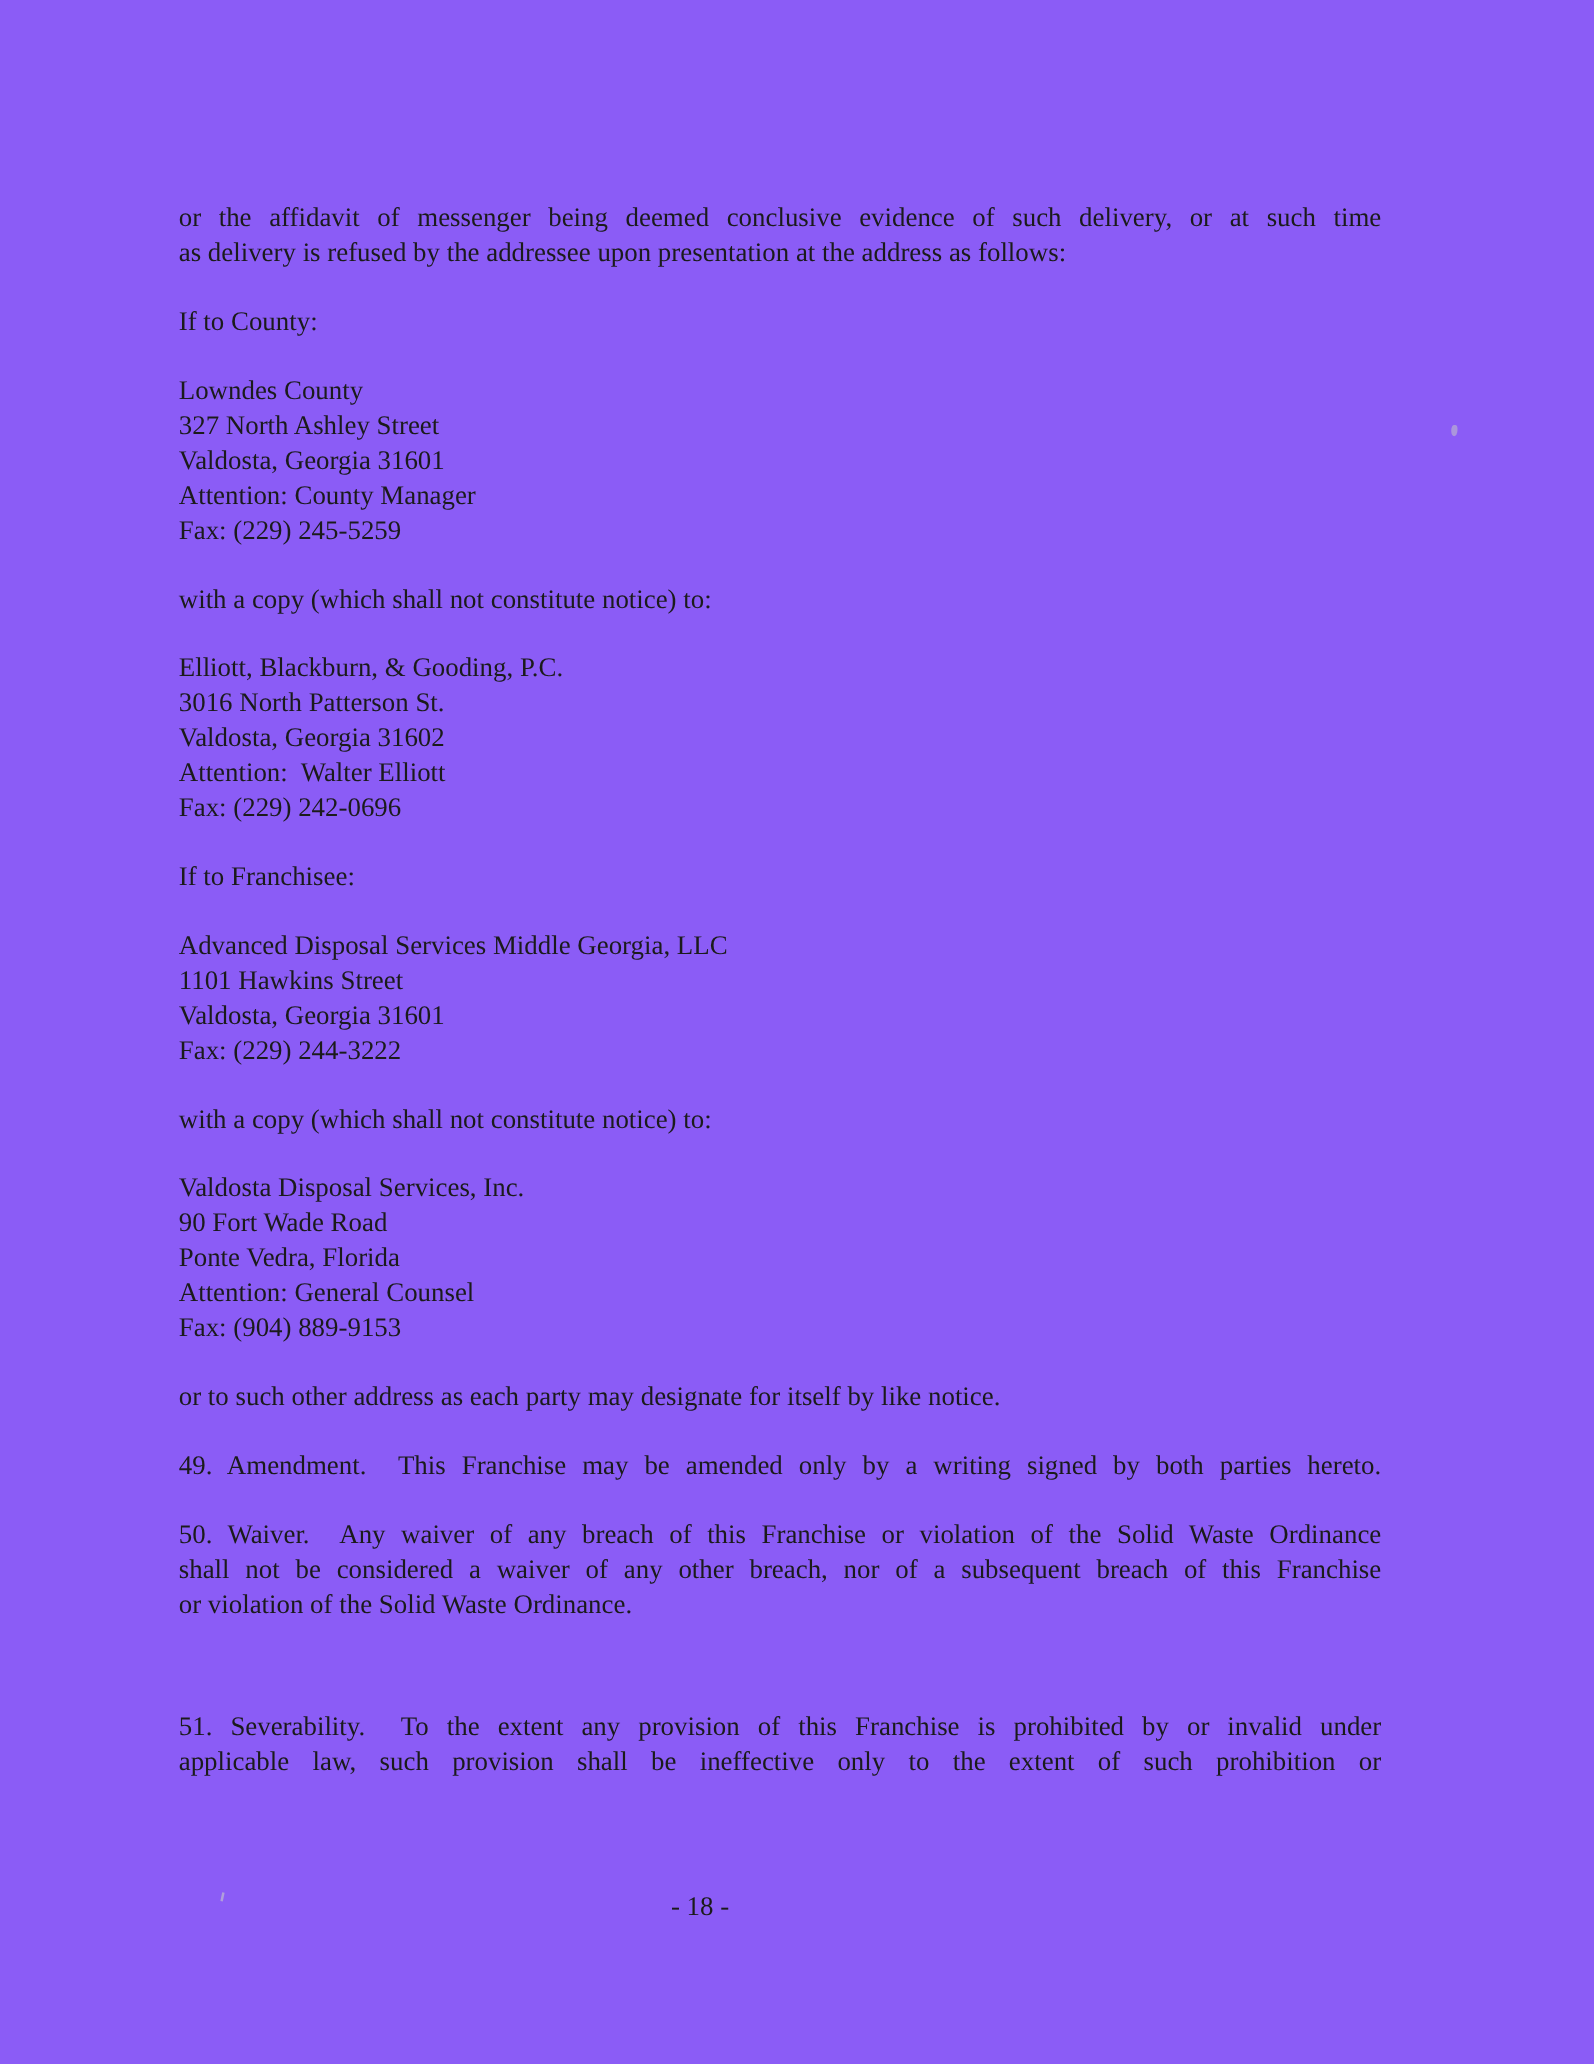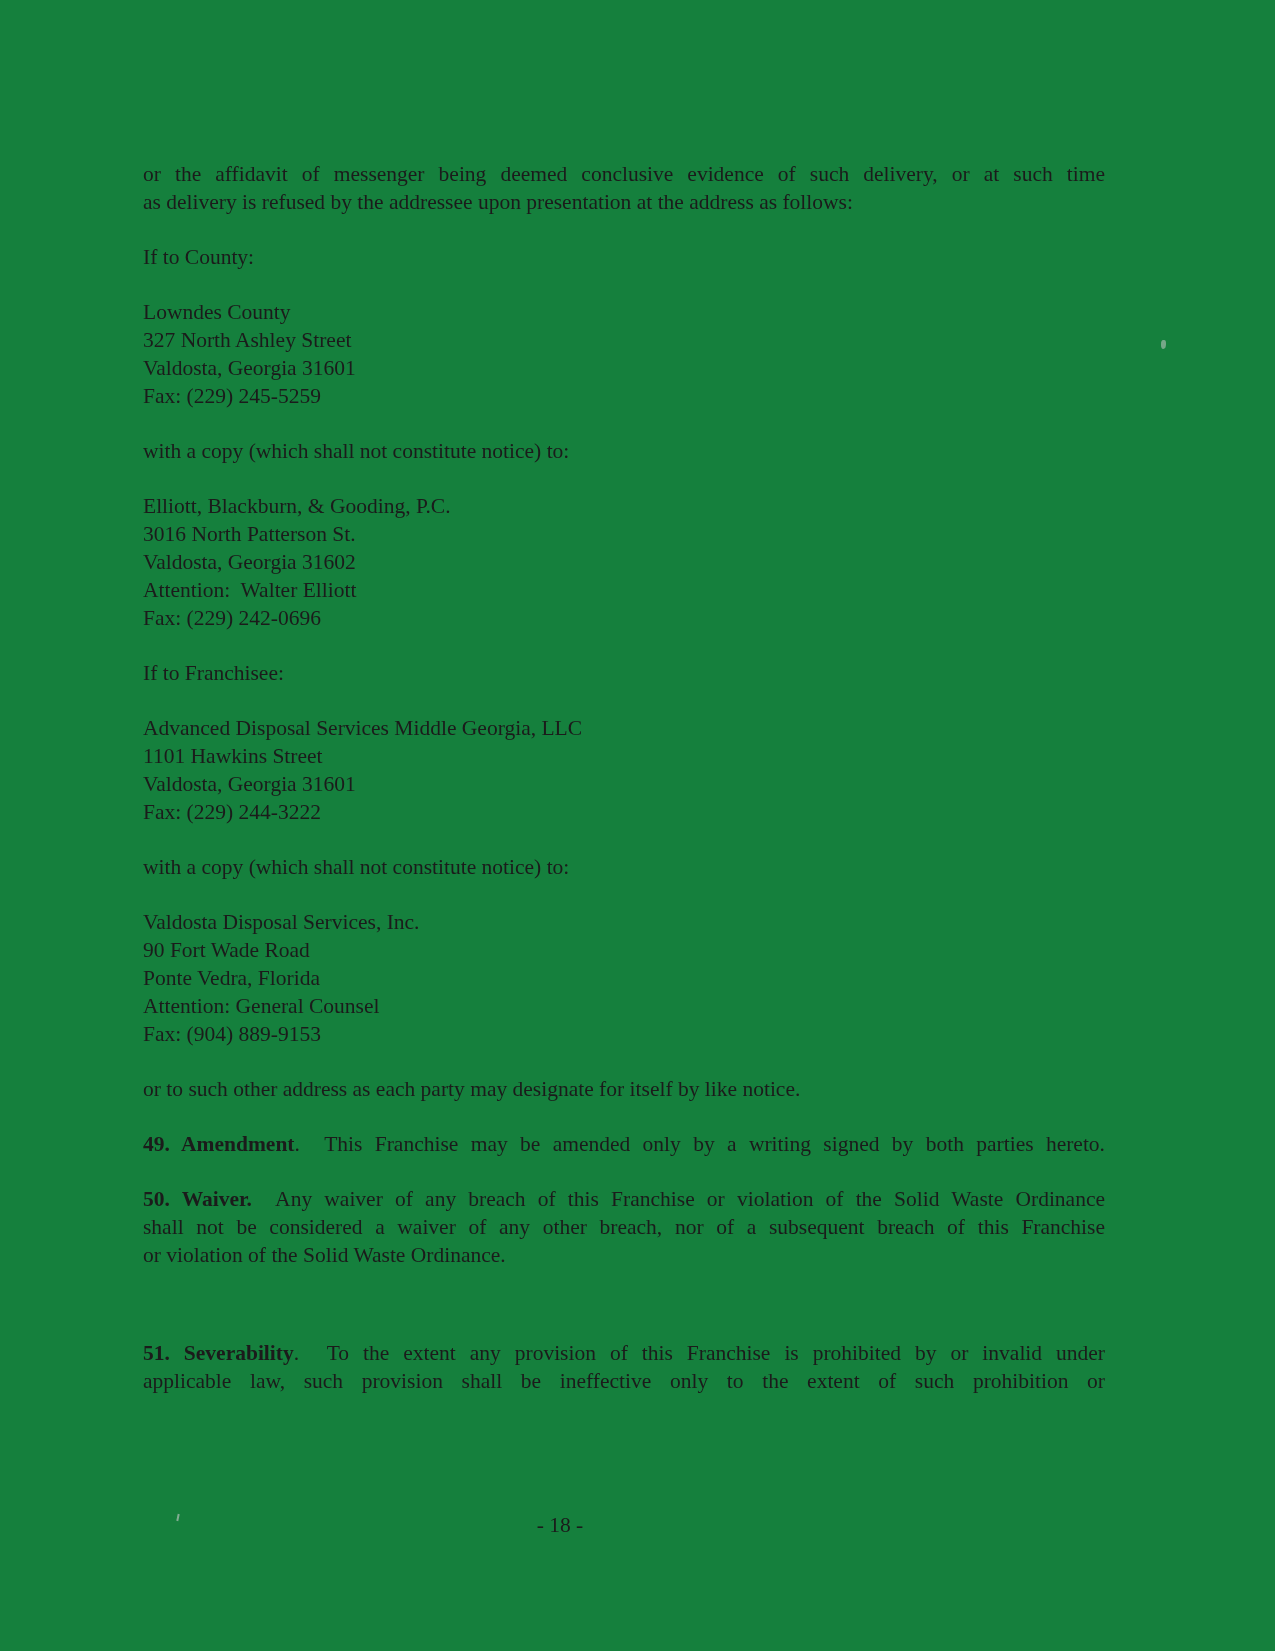--- a/index.html
+++ b/index.html
@@ -9,42 +9,42 @@
     height: 1651px;
     font-family: "Liberation Serif", "DejaVu Serif", serif;
     color: #1b1b1b;
     position: relative;
     overflow: hidden;
   }
   .page {
     position: relative;
     width: 1275px;
     height: 1651px;
-    background: #15803d;
+    background: #8b5cf6;
   }
   .content {
     position: absolute;
     left: 143px;
     top: 160px;
     width: 962px;
     font-size: 21.5px;
   }
   .line {
     display: block;
     line-height: 28px;
     white-space: nowrap;
   }
   
   .jl {
     text-align: justify;
     text-align-last: justify;
   }
   .para { margin-bottom: 27px; }
   .indent { }
-  b { font-weight: bold; }
+  b { font-weight: normal; }
   .gap-large { margin-top: 70px; }
   .pageno {
     position: absolute;
     top: 1511px;
     left: 0;
     width: 1120px;
     text-align: center;
     font-size: 21.5px;
     line-height: 28px;
   }
@@ -82,20 +82,21 @@
     </div>
 
     <div class="para indent">
       <span class="line">If to County:</span>
     </div>
 
     <div class="para indent">
       <span class="line">Lowndes County</span>
       <span class="line">327 North Ashley Street</span>
       <span class="line">Valdosta, Georgia 31601</span>
+      <span class="line">Attention: County Manager</span>
       <span class="line">Fax: (229) 245-5259</span>
     </div>
 
     <div class="para indent">
       <span class="line">with a copy (which shall not constitute notice) to:</span>
     </div>
 
     <div class="para indent">
       <span class="line">Elliott, Blackburn, &amp; Gooding, P.C.</span>
       <span class="line">3016 North Patterson St.</span>

